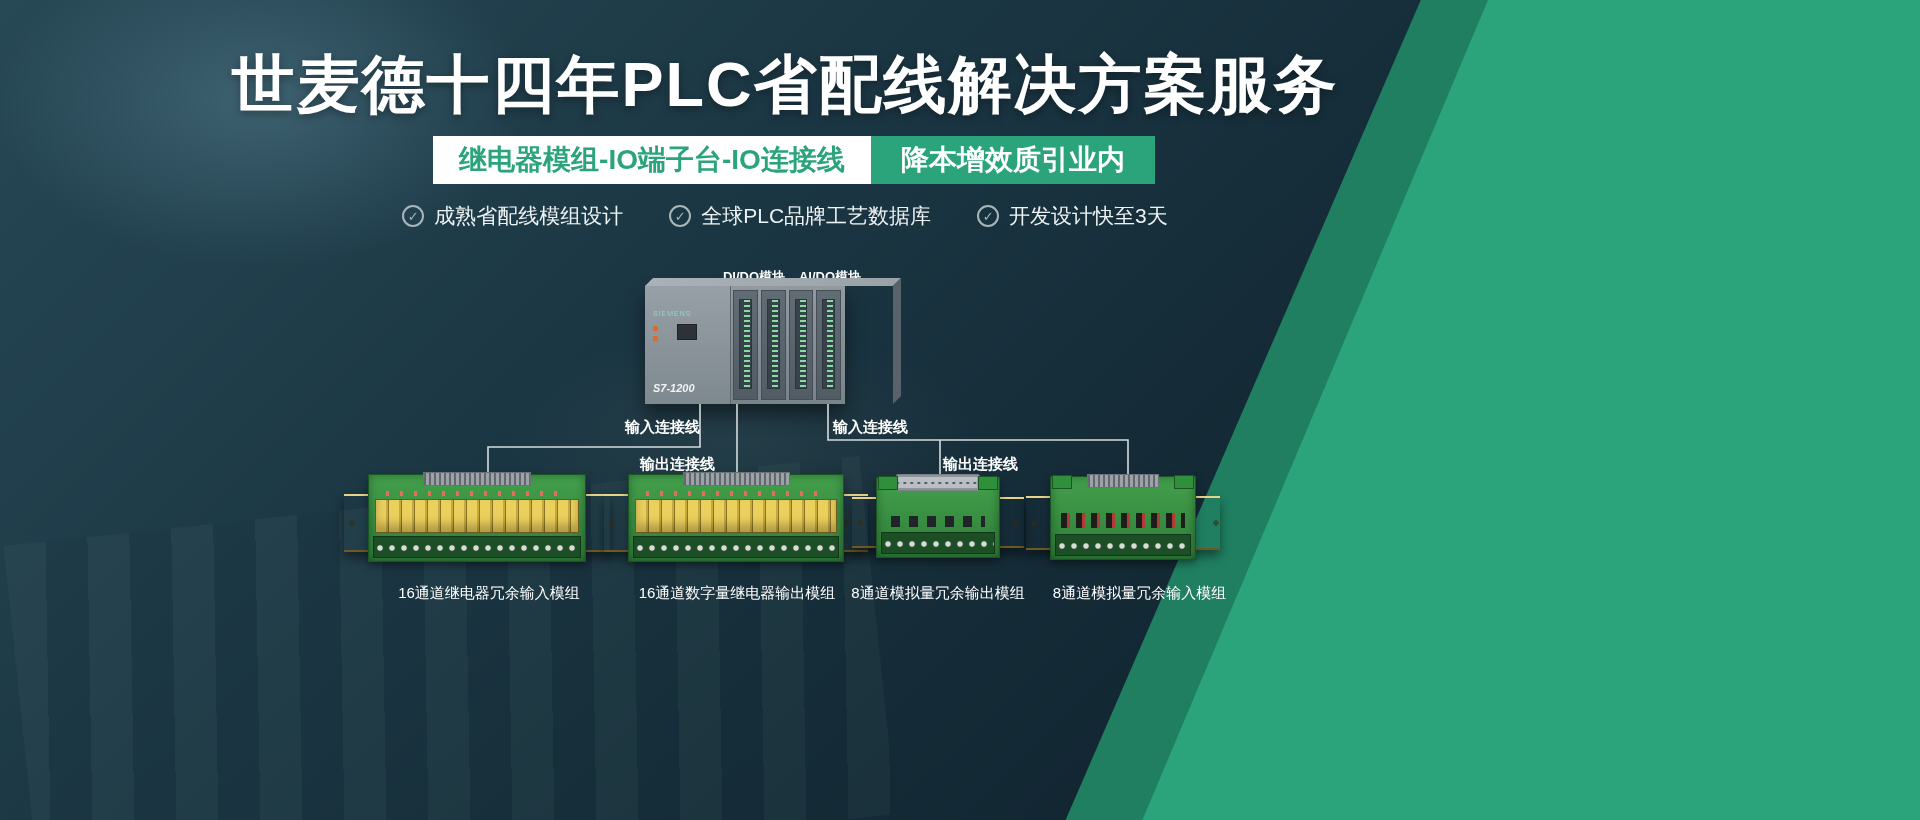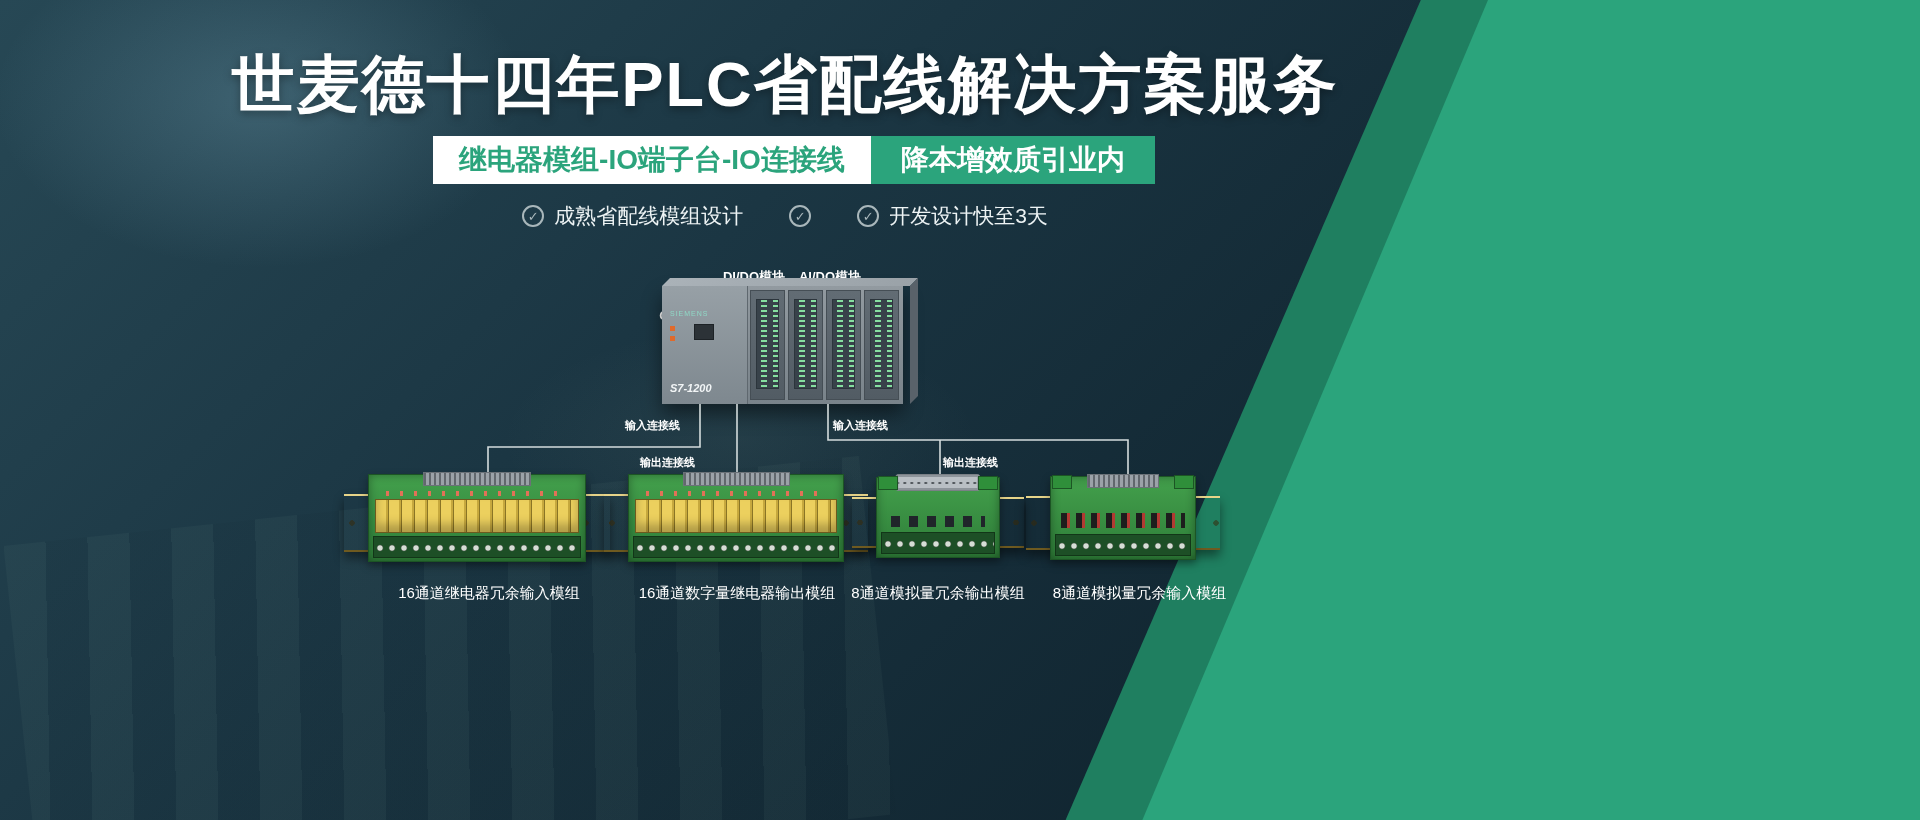--- a/index.html
+++ b/index.html
@@ -42,21 +42,21 @@
   .check{display:inline-flex;align-items:center;justify-content:center;
     width:22px;height:22px;border:2px solid #a9b7bb;border-radius:50%;
     color:#a9b7bb;font-size:13px;font-weight:700;}
 
   
   .plc-labels{position:absolute;left:630px;top:268px;width:248px;height:16px;display:flex;}
   .plc-labels span{color:#fff;font-size:13px;font-weight:700;text-align:center;white-space:nowrap;}
   .plc-labels .l0{width:86px;margin-top:40px;}
   .plc-labels .l1{width:76px;}
   .plc-labels .l2{width:76px;}
-  .plc-body{position:absolute;left:662px;top:286px;width:241px;height:118px;
+  .plc-body{position:absolute;left:645px;top:286px;width:200px;height:118px;
     background:linear-gradient(180deg,#929aa0,#79838a);
     box-shadow:0 10px 18px rgba(0,0,0,.45);text-align:right;}
   .plc-top{position:absolute;left:0;top:-8px;width:248px;height:8px;
     background:linear-gradient(90deg,#aab2b8,#9aa2a8);
     transform:skewX(-45deg);transform-origin:0 100%;}
   .plc-side{position:absolute;left:248px;top:0;width:8px;height:118px;background:#59626a;
     transform:skewY(-45deg);transform-origin:left top;}
   .cpu{position:absolute;left:0;top:0;width:86px;height:118px;
     background:linear-gradient(180deg,#97a0a6,#7e888f);border-right:1px solid #5f686f;}
   .brand{position:absolute;left:8px;top:24px;font-size:7px;letter-spacing:1px;color:#8fd8c6;}
@@ -71,21 +71,21 @@
   .mod{flex:1;position:relative;background:linear-gradient(180deg,#626c74,#525c64);
     border:1px solid #454e55;}
   .slot{position:absolute;left:5px;right:5px;top:8px;bottom:10px;
     background-color:#38424a;border:1px solid #2c353c;
     background-image:repeating-linear-gradient(180deg,#86dfa0 0 2px,transparent 2px 5px),
                      repeating-linear-gradient(180deg,#86dfa0 0 2px,transparent 2px 5px);
     background-size:6px 100%,6px 100%;background-position:4px 0,16px 0;background-repeat:no-repeat;}
 
   
   .wires{position:absolute;left:0;top:0;}
-  .clabel{position:absolute;color:#fff;font-size:11px;font-weight:700;white-space:nowrap;}
+  .clabel{position:absolute;color:#fff;font-size:15px;font-weight:700;white-space:nowrap;}
   .cl1{left:625px;top:418px;}
   .cl2{left:640px;top:455px;}
   .cl3{left:833px;top:418px;}
   .cl4{left:943px;top:455px;}
 
   
   .product{position:absolute;}
   .p1{left:356px;top:474px;width:242px;height:100px;}
   .p2{left:616px;top:474px;width:240px;height:100px;}
   .p3{left:864px;top:477px;width:148px;height:93px;}
@@ -148,20 +148,21 @@
       <div class="ribbon-right">降本增效质引业内</div>
     </div>
 
     <div class="features">
       <div class="feature">
         <span class="check">✓</span>
         <span>成熟省配线模组设计</span>
       </div>
       <div class="feature">
         <span class="check">✓</span>
+        <span>全球PLC品牌工艺数据库</span>
       </div>
       <div class="feature">
         <span class="check">✓</span>
         <span>开发设计快至3天</span>
       </div>
     </div>
   </div>
 
   <div class="plc-labels">
     <span class="l0">CPU</span>

